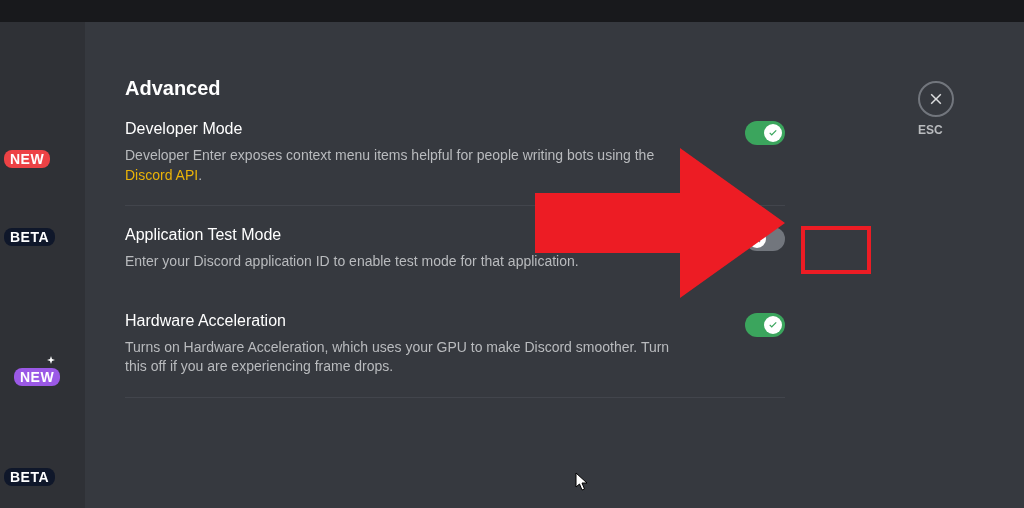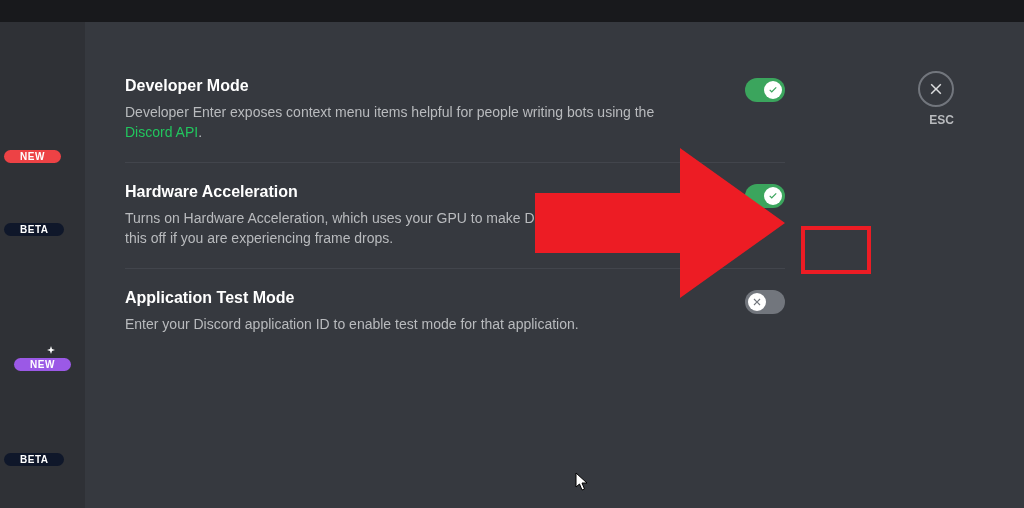--- a/index.html
+++ b/index.html
@@ -28,23 +28,23 @@
       position: relative;
     }
     .sidebar-item {
       display: flex;
       align-items: center;
       gap: 6px;
       padding: 6px 0 6px 4px;
       margin-bottom: 48px;
     }
     .badge {
-      font-size: 10px;
+      font-size: 14px;
       font-weight: 700;
-      padding: 1px 16px;
+      padding: 1px 6px;
       border-radius: 8px;
       letter-spacing: 0.5px;
       color: #fff;
     }
     .badge-new { background: #ed4245; }
     .badge-beta { background: #0f172a; }
     .badge-new-purple { background: #9b59e6; }
     .sparkle {
       position: relative;
       margin-left: 10px;
@@ -71,31 +71,31 @@
       position: relative;
     }
     .setting-header {
       display: flex;
       justify-content: space-between;
       align-items: center;
     }
     .setting-title {
       color: #ffffff;
       font-size: 16px;
-      font-weight: 700;
+      font-weight: 400;
       margin-bottom: 8px;
     }
     .setting-desc {
       color: #b9bbbe;
       font-size: 14px;
       line-height: 1.4;
       max-width: 560px;
     }
     .setting-desc a {
-      color: #22c55e;
+      color: #eab308;
       text-decoration: none;
     }
     .toggle {
       width: 40px;
       height: 24px;
       border-radius: 14px;
       position: relative;
       cursor: pointer;
       flex-shrink: 0;
     }
@@ -110,23 +110,23 @@
       top: 3px;
       display: flex;
       align-items: center;
       justify-content: center;
     }
     .toggle-on .toggle-knob { right: 3px; }
     .toggle-off .toggle-knob { left: 3px; }
     .toggle-knob svg { width: 12px; height: 12px; }
     .close-area {
       position: absolute;
-      top: 49px;
+      top: 59px;
       right: 70px;
-      text-align: right;
+      text-align: left;
     }
     .close-btn {
       width: 36px;
       height: 36px;
       border: 2px solid #72767d;
       border-radius: 50%;
       display: flex;
       align-items: center;
       justify-content: center;
       cursor: pointer;
@@ -188,64 +188,65 @@
     <div class="close-area">
       <div class="close-btn">
         <svg viewBox="0 0 24 24">
             <path fill="#dcddde" d="M18.4 4L12 10.4 5.6 4 4 5.6 10.4 12 4 18.4 5.6 20 12 13.6 18.4 20 20 18.4 13.6 12 20 5.6z"></path>
           </svg>
       </div>
       <div class="close-label">ESC</div>
     </div>
 
     <div class="content">
+      <h2 class="page-title">Advanced</h2>
 
       <div class="setting-row">
         <div class="setting-header">
           <div class="setting-title">Developer Mode</div>
           <div class="toggle toggle-on">
             <div class="toggle-knob">
                 <svg viewBox="0 0 20 20">
                   <path fill="#3ba55d" d="M7.89 14.65l-4.1-4.1 1.4-1.4 2.7 2.7 6.8-6.8 1.4 1.4z"></path>
                 </svg>
               </div>
           </div>
         </div>
         <div class="setting-desc">
           <span>Developer Enter exposes context menu items helpful for people writing bots using the </span><a href="#">Discord API</a><span>.</span>
         </div>
       </div>
 
+      <div class="setting-row" style="border-bottom:none;">
+        <div class="setting-header">
+          <div class="setting-title">Application Test Mode</div>
+          <div class="toggle toggle-off">
+            <div class="toggle-knob">
+                <svg viewBox="0 0 20 20">
+                  <path fill="#72767d" d="M14.3 4.3L10 8.6 5.7 4.3 4.3 5.7 8.6 10l-4.3 4.3 1.4 1.4L10 11.4l4.3 4.3 1.4-1.4L11.4 10l4.3-4.3z"></path>
+                </svg>
+              </div>
+          </div>
+        </div>
+        <div class="setting-desc">Enter your Discord application ID to enable test mode for that application.</div>
+      </div>
+
       <div class="setting-row">
         <div class="setting-header">
           <div class="setting-title">Hardware Acceleration</div>
           <div class="toggle toggle-on">
             <div class="toggle-knob">
                 <svg viewBox="0 0 20 20">
                   <path fill="#3ba55d" d="M7.89 14.65l-4.1-4.1 1.4-1.4 2.7 2.7 6.8-6.8 1.4 1.4z"></path>
                 </svg>
               </div>
           </div>
         </div>
         <div class="setting-desc">Turns on Hardware Acceleration, which uses your GPU to make Discord smoother. Turn this off if you are experiencing frame drops.</div>
       </div>
-
-      <div class="setting-row" style="border-bottom:none;">
-        <div class="setting-header">
-          <div class="setting-title">Application Test Mode</div>
-          <div class="toggle toggle-off">
-            <div class="toggle-knob">
-                <svg viewBox="0 0 20 20">
-                  <path fill="#72767d" d="M14.3 4.3L10 8.6 5.7 4.3 4.3 5.7 8.6 10l-4.3 4.3 1.4 1.4L10 11.4l4.3 4.3 1.4-1.4L11.4 10l4.3-4.3z"></path>
-                </svg>
-              </div>
-          </div>
-        </div>
-        <div class="setting-desc">Enter your Discord application ID to enable test mode for that application.</div>
-      </div>
     </div>
 
     <svg class="annotation-arrow" width="290" height="170" viewBox="0 0 290 170">
       <path fill="#ed1c24" d="M 30 55 L 175 55 L 175 10 L 280 85 L 175 160 L 175 115 L 30 115 Z"></path>
     </svg>
     <div class="annotation-box"></div>
 
     <svg class="cursor" width="16" height="20" viewBox="0 0 16 20">
       <path fill="#fff" stroke="#000" stroke-width="1" d="M1 1 L1 15 L4.5 12 L7 18 L9.5 17 L7 11 L12 11 Z"></path>
     </svg>

